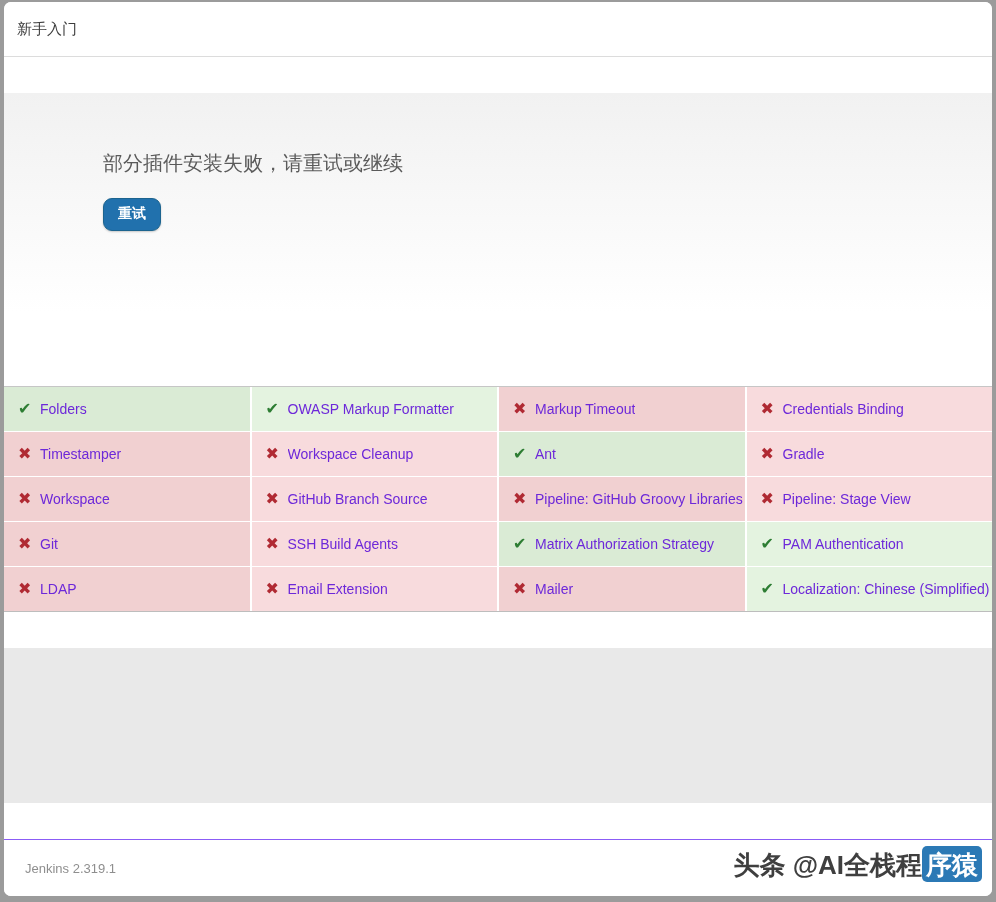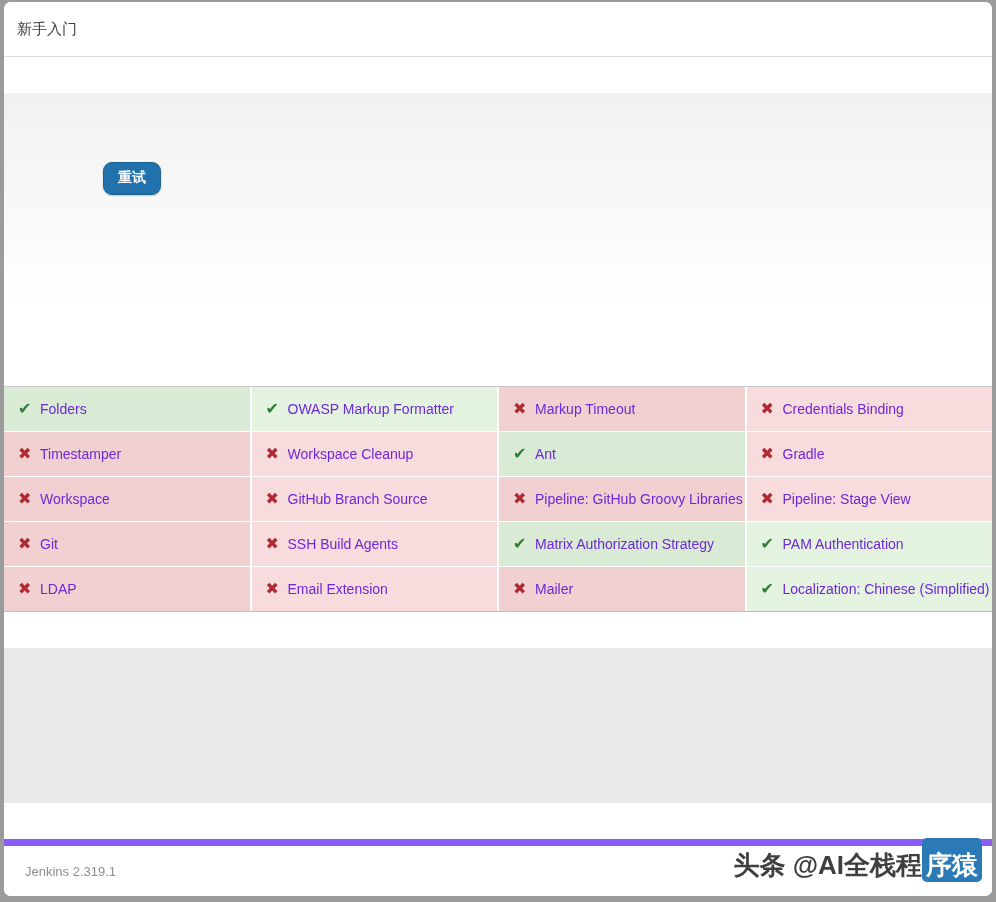--- a/index.html
+++ b/index.html
@@ -98,21 +98,21 @@
     overflow: hidden;
   }
   .spacer-area {
     flex: 1 1 auto;
     background: #e9e9e9;
   }
   .footer {
     height: 57px;
     flex: 0 0 57px;
     background: #ffffff;
-    border-top: 7px solid #8b5cf6;
+    border-top: 1px solid #8b5cf6;
     display: flex;
     align-items: center;
     padding-left: 21px;
     position: relative;
   }
   .footer-version {
     font-size: 13px;
     color: #8e8e8e;
   }
   .watermark {
@@ -126,34 +126,35 @@
     text-shadow:
       -1px -1px 0 #fff, 1px -1px 0 #fff,
       -1px  1px 0 #fff, 1px  1px 0 #fff,
       -2px  0   0 #fff, 2px  0   0 #fff,
        0   -2px 0 #fff, 0    2px 0 #fff;
   }
   .watermark-highlight {
     background: #2b79b5;
     color: #ffffff;
     border-radius: 5px;
-    padding: 12px 4px 2px 4px;
+    padding: 4px 4px 2px 4px;
     text-shadow: none;
   }
 </style>
 </head>
 <body>
 
 <div class="window-card">
 
   <div class="titlebar">
     <span class="titlebar-text">新手入门</span>
   </div>
 
   <div class="hero">
+    <div class="hero-subtitle">部分插件安装失败，请重试或继续</div>
     <button class="retry-button">重试</button>
   </div>
 
   <div class="plugin-grid">
       <div class="cell success shade">
         <span class="status-icon success">✔</span>
         <span class="cell-label">Folders</span>
       </div>
       <div class="cell success">
         <span class="status-icon success">✔</span>

